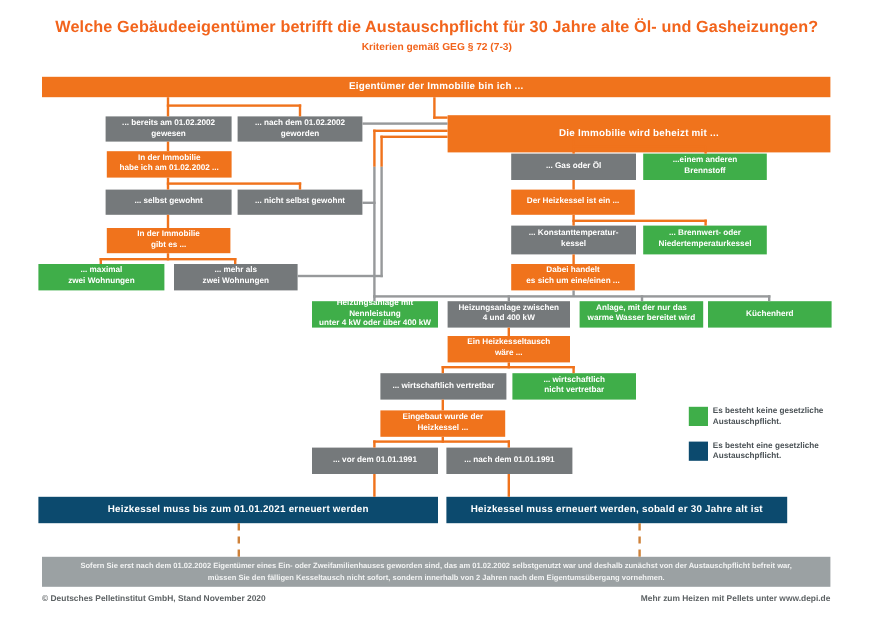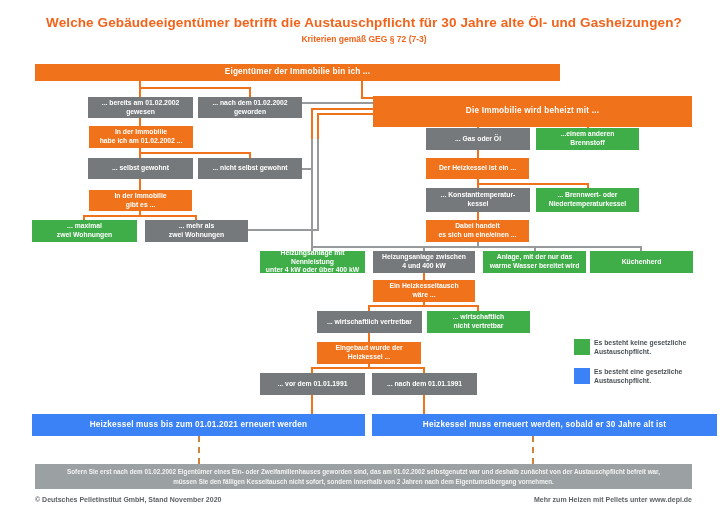--- a/index.html
+++ b/index.html
@@ -4,40 +4,40 @@
 <style>
   html,body{margin:0;padding:0;}
   body{width:728px;height:515px;background:#ffffff;font-family:"Liberation Sans",sans-serif;position:relative;overflow:hidden;}
   .stage{position:absolute;left:0;top:8px;width:728px;height:515px;text-decoration:underline;}
   .ttl{position:absolute;left:0;top:7px;width:728px;text-align:center;color:#f2641c;font-size:13.5px;font-weight:bold;letter-spacing:.1px;}
   .sub{position:absolute;left:0;top:26px;width:728px;text-align:center;color:#f2641c;font-size:8.5px;font-weight:bold;}
   .box{position:absolute;color:#fff;font-weight:bold;font-size:6.8px;line-height:1.32;display:flex;align-items:center;justify-content:center;text-align:center;white-space:pre-line;box-sizing:border-box;padding:1px 2px;}
   .gray{background:#75797b;}
   .green{background:#3fae49;}
   .org{background:#f0731c;}
-  .dorg{background:#3b82f6;}
+  .dorg{background:#0c4a6e;}
   .bar{font-size:8.2px;letter-spacing:.2px;}
   .ln{position:absolute;}
   .lor{background:#f0731c;}
   .lgr{background:#97999b;}
   .ldash{width:0;border-left:2px dashed #cf823a;background:none;}
   .legend-sw{position:absolute;width:16px;height:16px;}
   .legend-tx{position:absolute;font-size:6.8px;font-weight:bold;color:#4b5256;line-height:1.35;white-space:pre-line;}
   .foot{position:absolute;left:35px;top:456px;width:657px;height:25px;background:#9ba1a3;color:#f2f3f3;font-size:6.3px;font-weight:bold;display:flex;align-items:center;justify-content:center;text-align:center;white-space:pre-line;line-height:1.5;}
   .cred{position:absolute;top:488px;font-size:7px;font-weight:bold;color:#5d6264;}
 </style>
 </head>
 <body>
 
 <div class="stage">
 
   <div class="ttl">Welche Gebäudeeigentümer betrifft die Austauschpflicht für 30 Jahre alte Öl- und Gasheizungen?</div>
   <div class="sub">Kriterien gemäß GEG § 72 (7-3)</div>
 
-  <div class="box org bar" style="left:35px;top:56px;width:525px;height:17px;">Eigentümer der Immobilie bin ich ...</div>
+  <div class="box org bar" style="left:35px;top:56px;width:657px;height:17px;">Eigentümer der Immobilie bin ich ...</div>
 
   <div class="box gray" style="left:88px;top:89px;width:105px;height:21px;">... bereits am 01.02.2002
 gewesen</div>
   <div class="box gray" style="left:198px;top:89px;width:104px;height:21px;">... nach dem 01.02.2002
 geworden</div>
   <div class="box org" style="left:89px;top:118px;width:104px;height:22px;">In der Immobilie
 habe ich am 01.02.2002 ...</div>
   <div class="box gray" style="left:88px;top:150px;width:105px;height:21px;">... selbst gewohnt</div>
   <div class="box gray" style="left:198px;top:150px;width:104px;height:21px;">... nicht selbst gewohnt</div>
   <div class="box org" style="left:89px;top:182px;width:103px;height:21px;">In der Immobilie
@@ -70,21 +70,21 @@
 wäre ...</div>
   <div class="box gray" style="left:317px;top:303px;width:105px;height:22px;">... wirtschaftlich vertretbar</div>
   <div class="box green" style="left:427px;top:303px;width:103px;height:22px;">... wirtschaftlich
 nicht vertretbar</div>
   <div class="box org" style="left:317px;top:334px;width:104px;height:22px;">Eingebaut wurde der
 Heizkessel ...</div>
   <div class="box gray" style="left:260px;top:365px;width:105px;height:22px;">... vor dem 01.01.1991</div>
   <div class="box gray" style="left:372px;top:365px;width:105px;height:22px;">... nach dem 01.01.1991</div>
 
   <div class="box dorg bar" style="left:32px;top:406px;width:333px;height:22px;">Heizkessel muss bis zum 01.01.2021 erneuert werden</div>
-  <div class="box dorg bar" style="left:372px;top:406px;width:345px;height:22px;text-align:right;">Heizkessel muss erneuert werden, sobald er 30 Jahre alt ist</div>
+  <div class="box dorg bar" style="left:372px;top:406px;width:284px;height:22px;text-align:right;">Heizkessel muss erneuert werden, sobald er 30 Jahre alt ist</div>
 
   <div class="ln lor" style="left:139px;top:73px;width:2px;height:16px;"></div>
   <div class="ln lor" style="left:139px;top:79px;width:112px;height:2px;"></div>
   <div class="ln lor" style="left:249px;top:79px;width:2px;height:10px;"></div>
   <div class="ln lor" style="left:139px;top:110px;width:2px;height:8px;"></div>
   <div class="ln lor" style="left:139px;top:140px;width:2px;height:10px;"></div>
   <div class="ln lor" style="left:139px;top:144px;width:112px;height:2px;"></div>
   <div class="ln lor" style="left:249px;top:144px;width:2px;height:6px;"></div>
   <div class="ln lor" style="left:139px;top:171px;width:2px;height:11px;"></div>
   <div class="ln lor" style="left:139px;top:203px;width:2px;height:6px;"></div>

